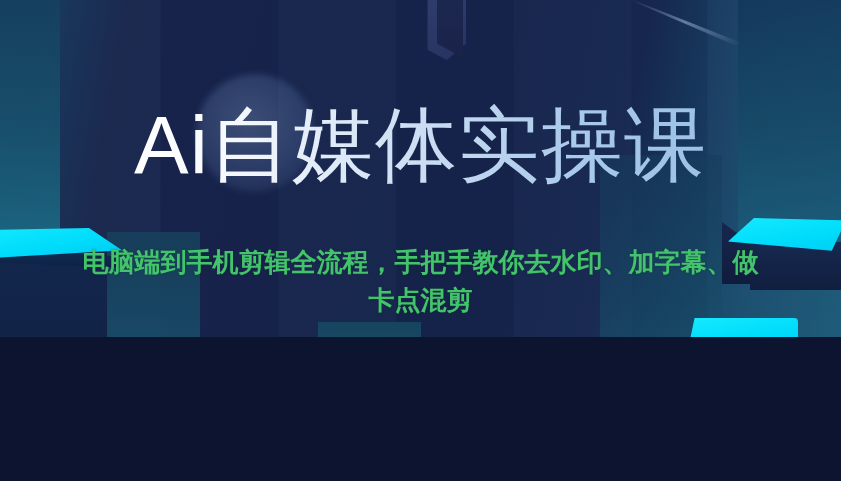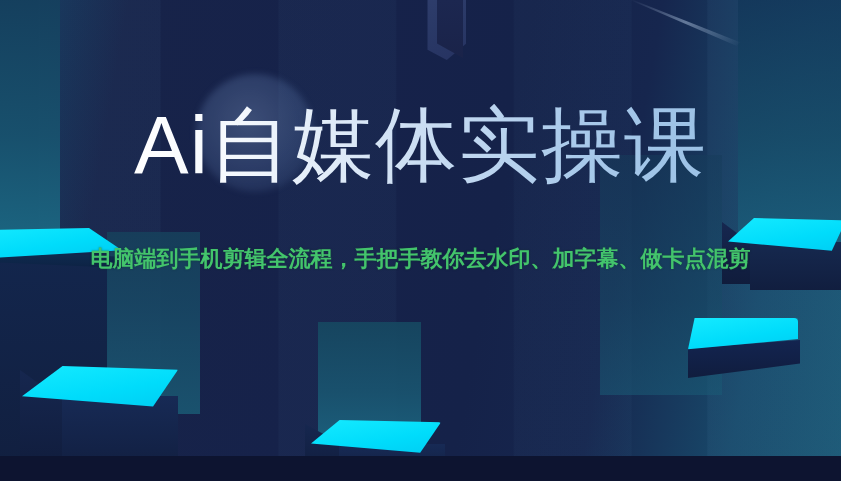--- a/index.html
+++ b/index.html
@@ -7,21 +7,21 @@
     padding: 0;
     background: #0d1430;
   }
   body {
     font-family: "Liberation Sans", "DejaVu Sans", sans-serif;
   }
 
   .banner {
     position: relative;
     width: 841px;
-    height: 456px;
+    height: 337px;
     overflow: hidden;
     background: #172349;
   }
 
   
   .bg-base {
     position: absolute;
     inset: 0;
     background:
       linear-gradient(100deg,
@@ -287,21 +287,21 @@
     -webkit-background-clip: text;
     background-clip: text;
     color: transparent;
     -webkit-text-fill-color: transparent;
   }
 
   .subtitle {
     margin-top: 57px;
     width: 700px;
     text-align: center;
-    font-size: 22px;
+    font-size: 26px;
     line-height: 1.48;
     font-weight: bold;
     color: #43c46c;
     text-shadow: 0 0 2px rgba(20,60,35,0.5);
   }
 </style>
 </head>
 <body>
 
 <div class="banner">

